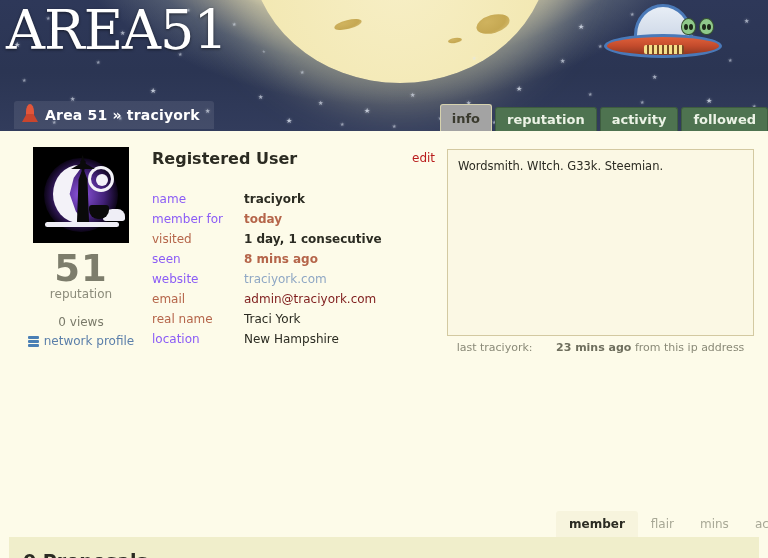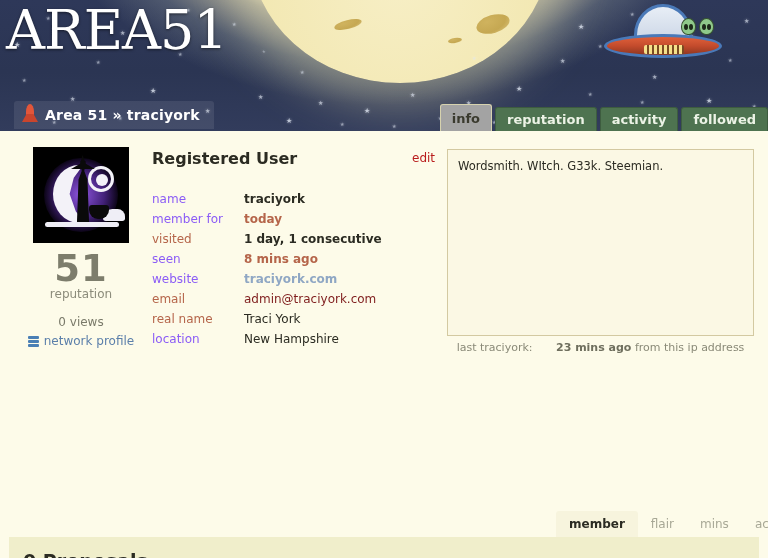--- a/index.html
+++ b/index.html
@@ -207,21 +207,21 @@
 
   
   #midcol { position: absolute; left: 152px; top: 18px; width: 250px; }
   #regtitle { font-size: 16px; font-weight: bold; color: #2b2b22; margin-bottom: 21px; }
   table#infotable { border-collapse: collapse; font-size: 12px; }
   #infotable td { padding: 3px 0; vertical-align: top; }
   #infotable td.k { width: 92px; color: #8b5cf6; }
   #infotable td.k.red { color: #b5654a; }
   #infotable td.v { color: #2b2b22; font-weight: bold; }
   #infotable td.v.red { color: #b5654a; font-weight: bold; }
-  #infotable td.v.link { color: #8fa7c4; font-weight: bold; margin-left: 10px; }
+  #infotable td.v.link { color: #8fa7c4; font-weight: normal; margin-left: 10px; }
   #infotable td.v.linkb { color: #7f1d1d; font-weight: normal; }
   #infotable td.v.plain { font-weight: normal; }
 
   
   #rightcol { position: absolute; left: 412px; top: 18px; width: 342px; }
   #editlink {
     position: absolute; left: 0px; top: 2px; font-size: 12px; color: #b91c1c;
   }
   #aboutbox {
     position: absolute; left: 35px; top: 0px; width: 307px; height: 187px;

